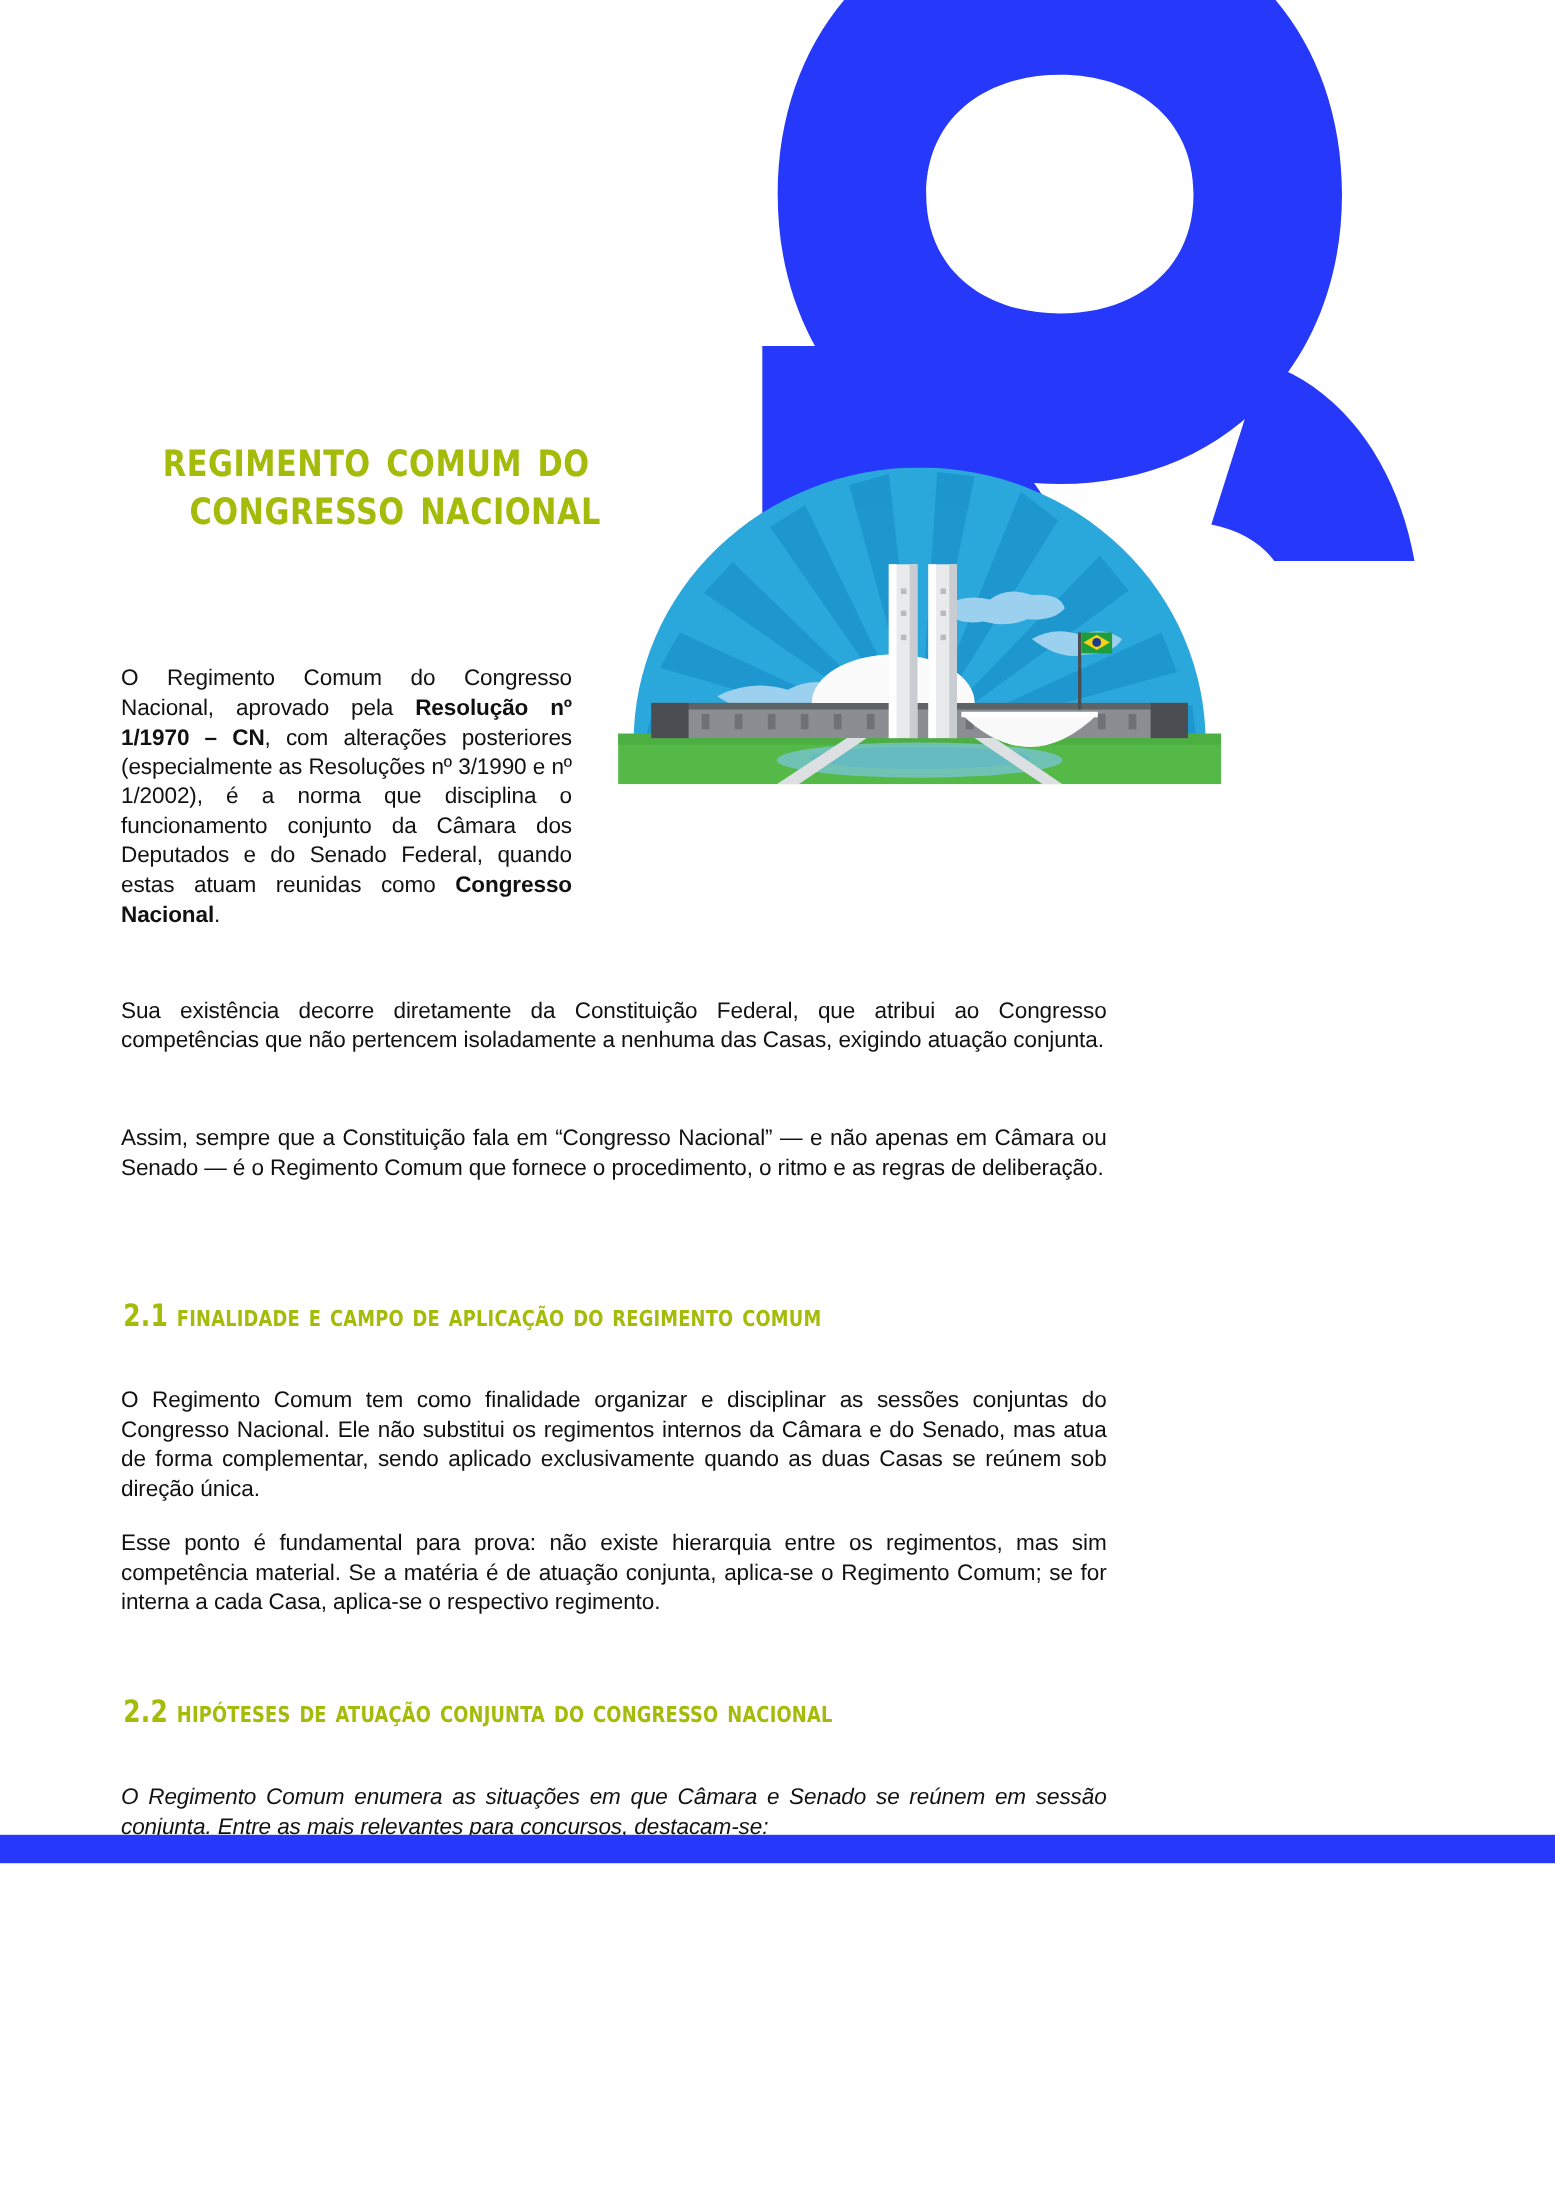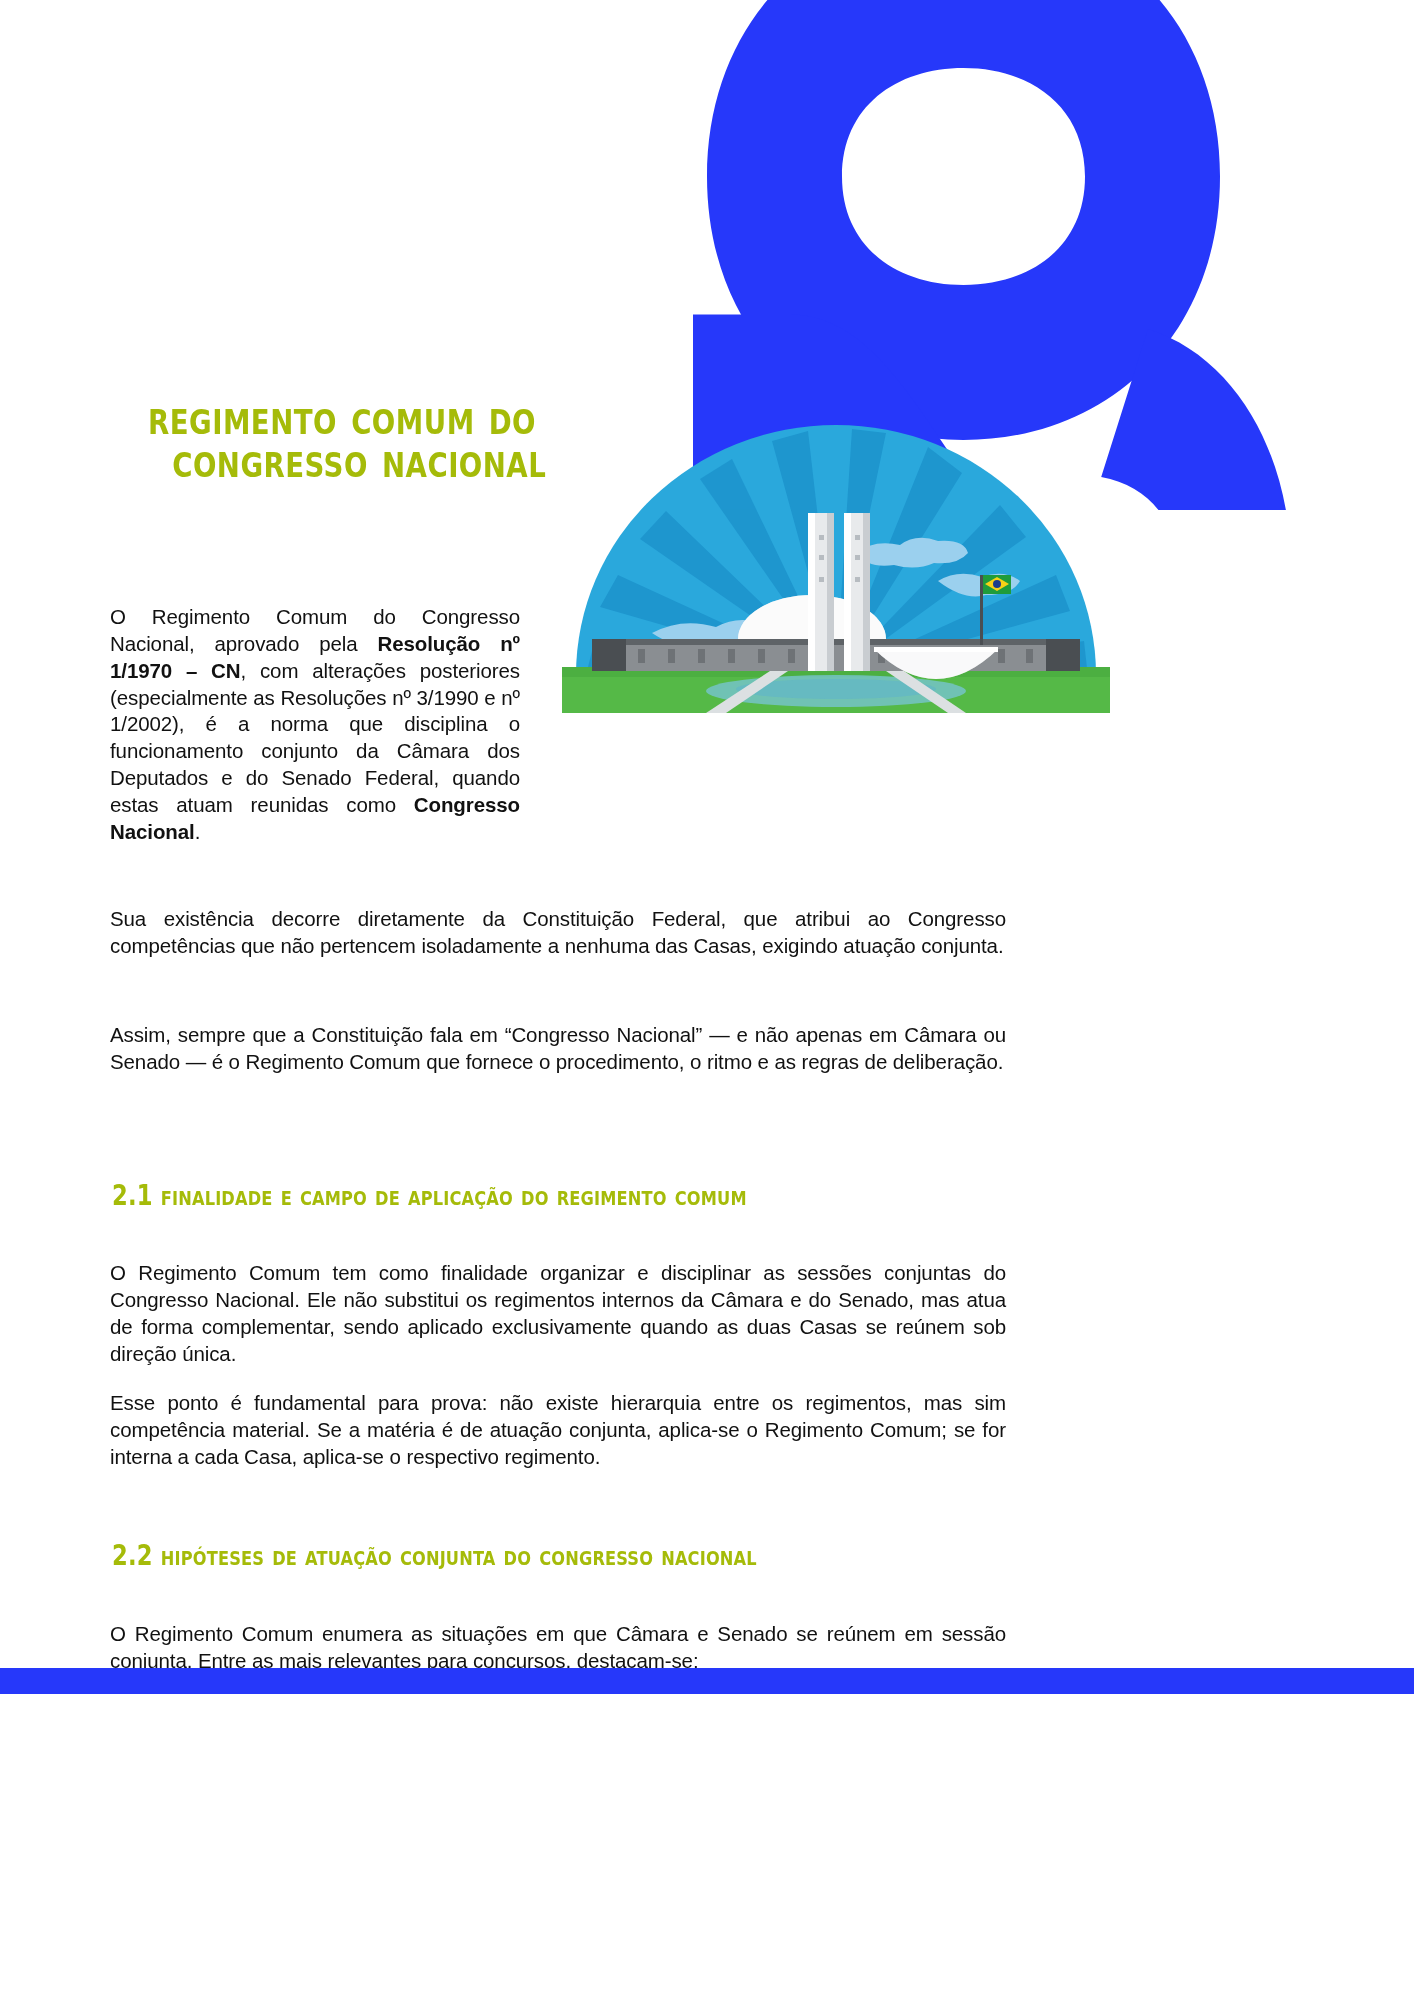--- a/index.html
+++ b/index.html
@@ -86,21 +86,21 @@
     color:#111111;
     text-align:justify;
     letter-spacing:-0.1px;
   }
   p.body b { font-weight:700; }
 
   .p-2 { top:906px; }
   .p-3 { top:1022px; }
   .p-4 { top:1260px; }
   .p-5 { top:1390px; }
-  .p-6 { top:1621px; }
+  .p-6 { top:1621px;font-style:italic; }
 
   
   .sec-heading {
     position:absolute;
     left:112px;
     z-index:5;
     font-family:"DejaVu Sans Condensed","DejaVu Sans", sans-serif;
     font-weight:700;
     font-size:28px;
     line-height:1;

